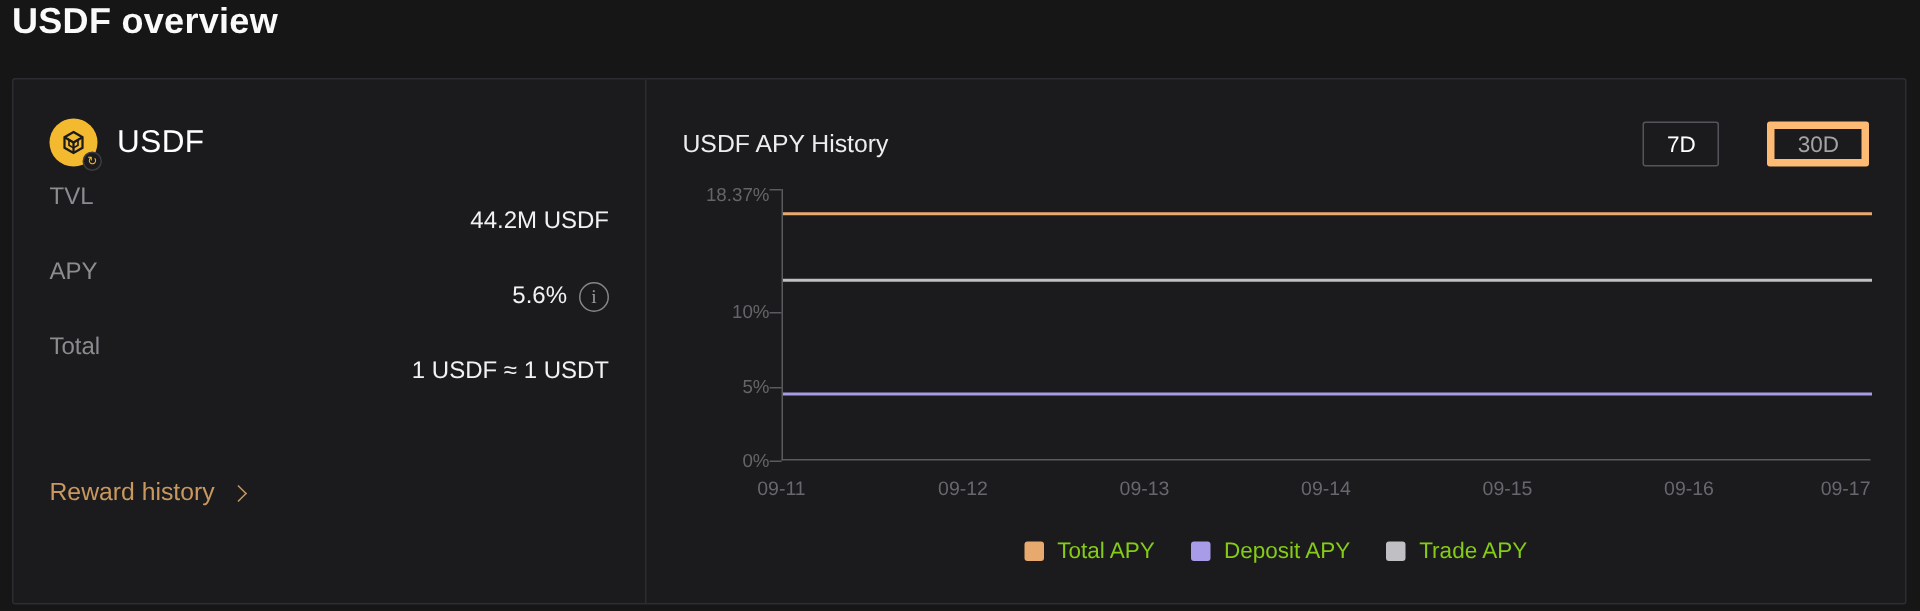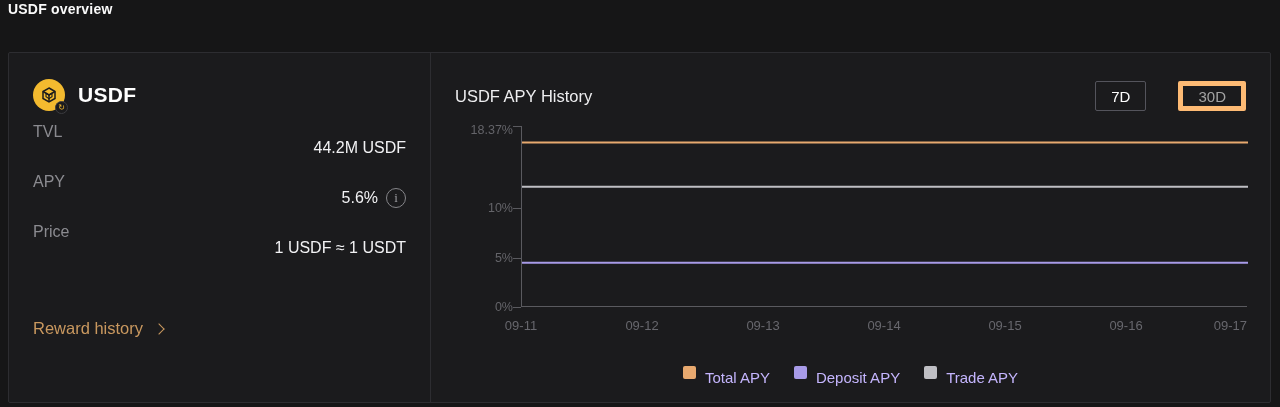--- a/index.html
+++ b/index.html
@@ -5,42 +5,42 @@
   * { margin:0; padding:0; box-sizing:border-box; }
   html,body { width:1280px; height:407px; overflow:hidden; }
   body {
     background:#161617;
     font-family:"Liberation Sans", sans-serif;
     color:#f2f2f4;
     position:relative;
   }
   .page-title {
     position:absolute; left:8px; top:1px;
-    font-size:14px; font-weight:700; color:#fafafa; letter-spacing:.2px;
+    font-size:24px; font-weight:700; color:#fafafa; letter-spacing:.2px;
   }
   .card {
     position:absolute; left:8px; top:52px; width:1263px; height:351px;
     background:#1b1b1d; border:1px solid #2d2d31; border-radius:2px;
     display:flex;
   }
   
   .left-panel {
     width:422px; border-right:1px solid #2d2d31; position:relative;
     padding:26px 24px 0 24px; flex-shrink:0;
   }
   .token-head { display:flex; align-items:center; gap:13px; }
   .token-logo { width:32px; height:32px; border-radius:50%; background:#F3BA2F; position:relative; display:flex; align-items:center; justify-content:center; }
   .token-logo svg { display:block; }
   .logo-badge {
     position:absolute; right:-3px; bottom:-3px; width:13px; height:13px;
     border-radius:50%; background:#1b1b1d; border:1px solid #3c3c40;
     display:flex; align-items:center; justify-content:center;
     color:#F3BA2F; font-size:8px; line-height:1;
   }
-  .token-name { font-size:21px; font-weight:700; color:#ffffff; letter-spacing:.3px; }
+  .token-name { font-size:21px; font-weight:400; color:#ffffff; letter-spacing:.3px; }
   .stat-rows { margin-top:12px; }
   .stat-row { height:50px; display:flex; justify-content:space-between; }
   .stat-label { font-size:16px; color:#8b8b90; }
   .stat-value-wrap { display:flex; align-items:center; gap:8px; }
   .stat-value { font-size:16px; color:#f2f2f4; }
   .info-icon {
     width:20px; height:20px; border-radius:50%; border:1.5px solid #86868a;
     color:#9a9a9e; font-size:13px; font-family:"Liberation Serif", serif;
     display:flex; align-items:center; justify-content:center; cursor:pointer;
   }
@@ -80,21 +80,21 @@
     position:absolute; font-size:13px; color:#67676d; white-space:nowrap;
     transform:translateX(-50%);
   }
   .x-tick-label.last { transform:translateX(-100%); }
   .legend {
     position:absolute; left:0; top:306px; width:100%;
     display:flex; justify-content:center; gap:24px;
   }
   .legend-item { display:flex; align-items:center; gap:9px; cursor:pointer; }
   .legend-swatch { width:13px; height:13px; border-radius:2px; }
-  .legend-label { font-size:15px; color:#c4b5fd;margin-top:10px; }
+  .legend-label { font-size:15px; color:#84cc16; }
 </style>
 </head>
 <body>
 
 <div class="page-title">USDF overview</div>
 
 <div class="card">
 
   <div class="left-panel">
     <div class="token-head">
@@ -120,21 +120,21 @@
           </span>
         </div>
         <div class="stat-row">
           <span class="stat-label">APY</span>
           <span class="stat-value-wrap">
             <span class="stat-value">5.6%</span>
             <span class="info-icon">i</span>
           </span>
         </div>
         <div class="stat-row">
-          <span class="stat-label">Price</span>
+          <span class="stat-label">Total</span>
           <span class="stat-value-wrap">
             <span class="stat-value">1 USDF ≈ 1 USDT</span>
           </span>
         </div>
       </div>
 
     <div class="reward-link">
       <span>Reward history</span>
       <span class="chevron-right"></span>
     </div>

